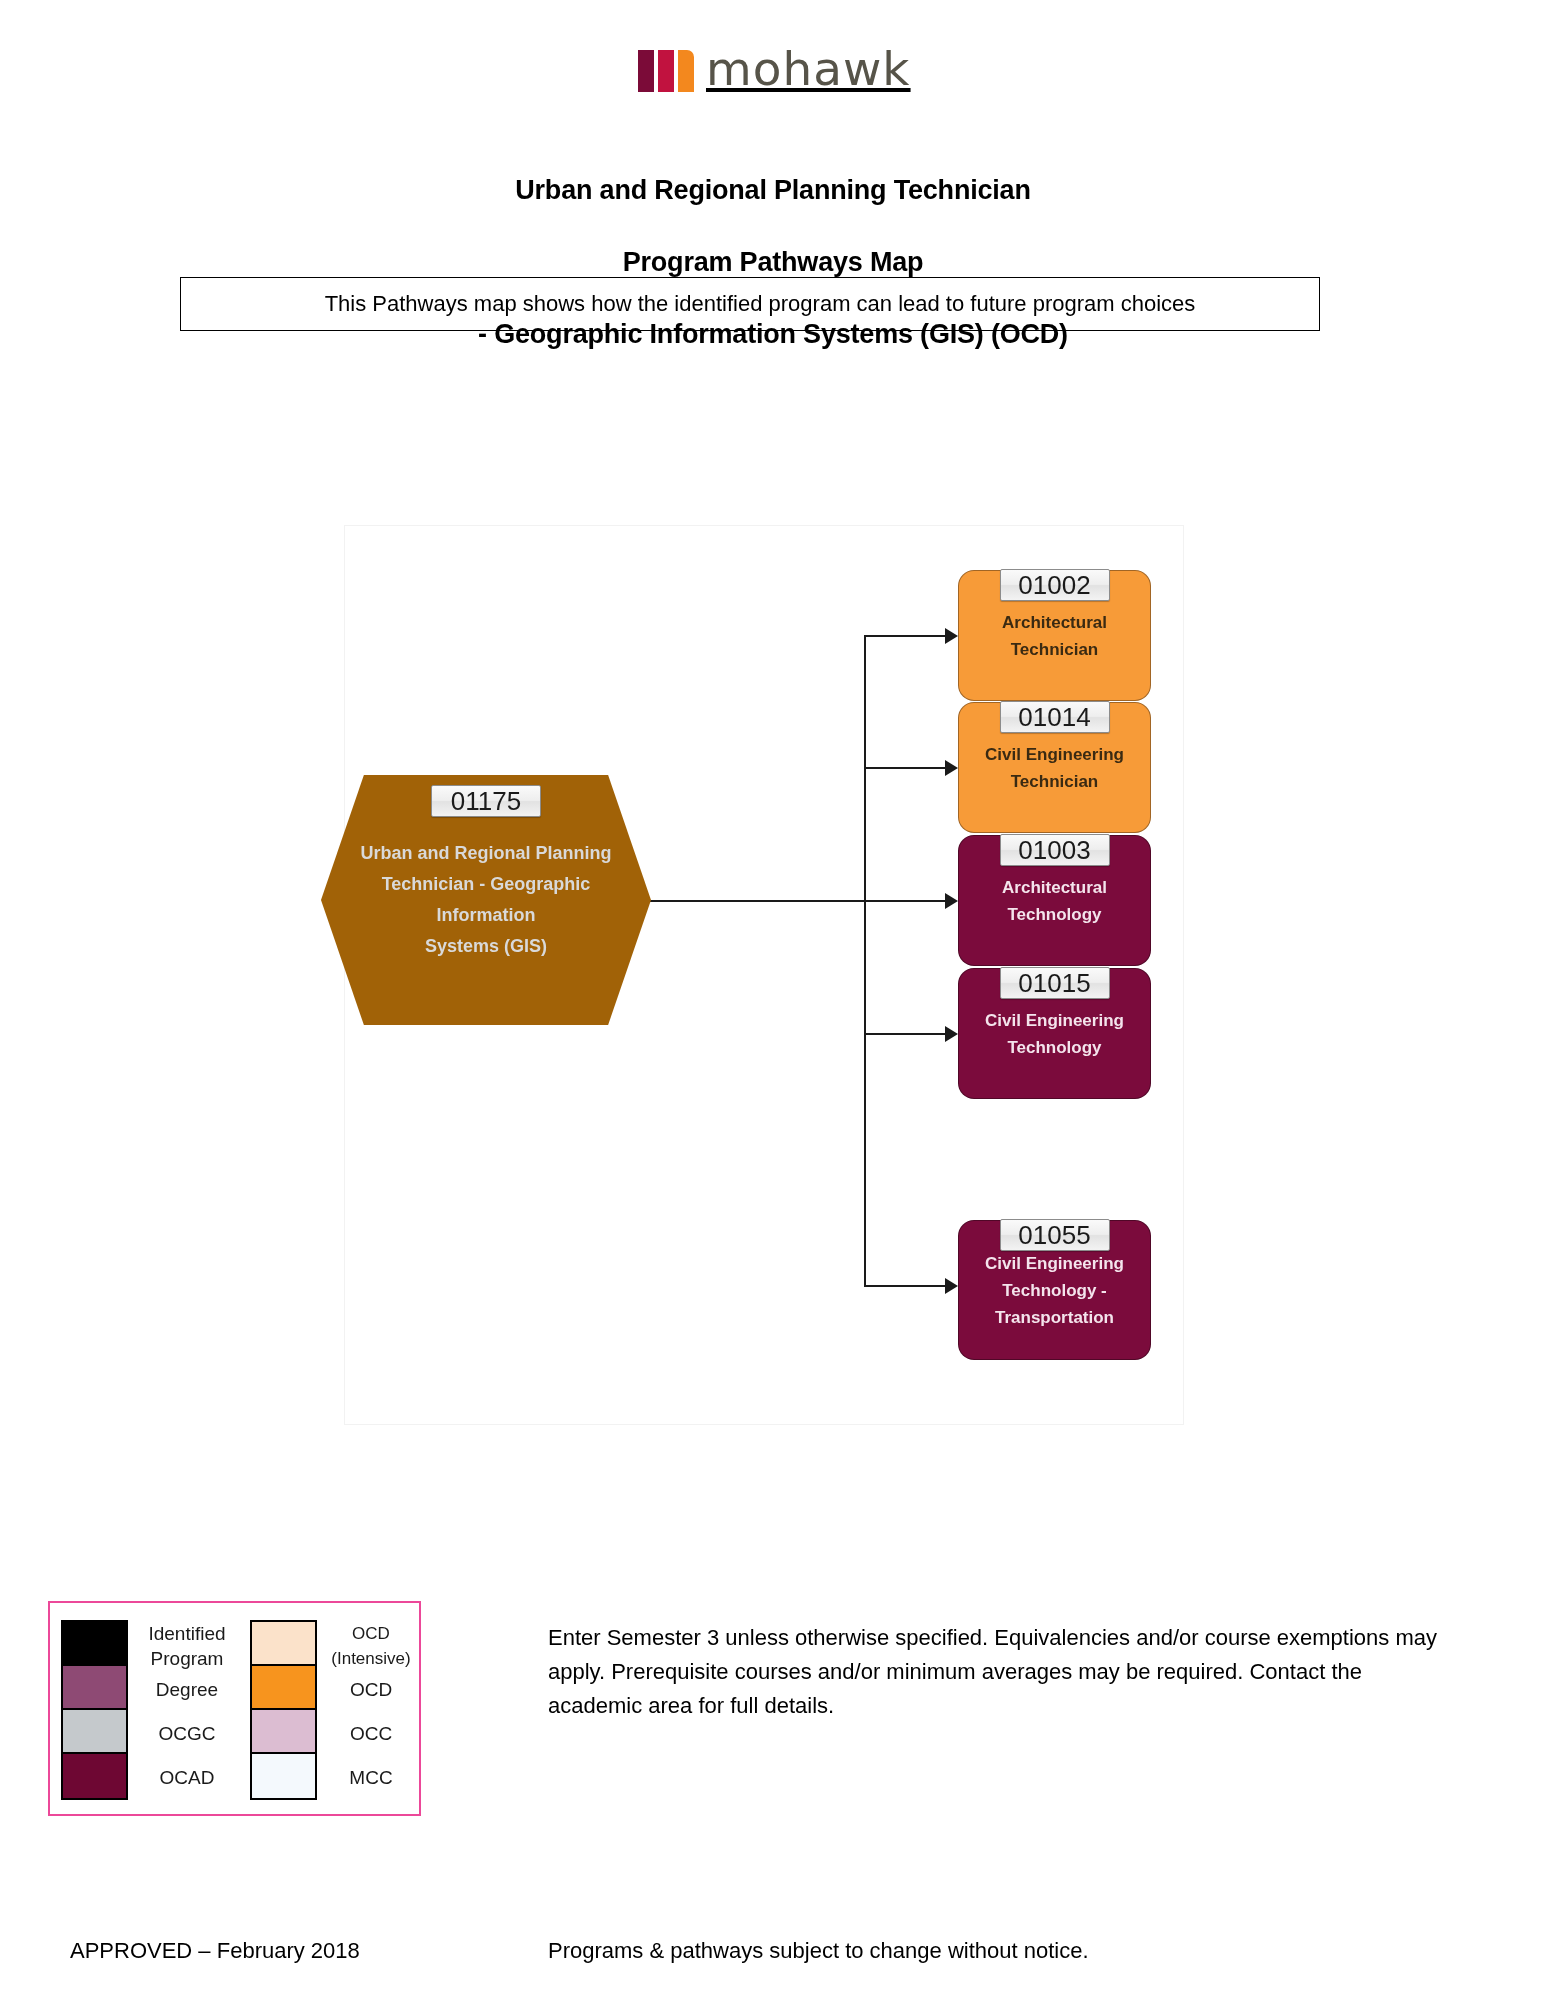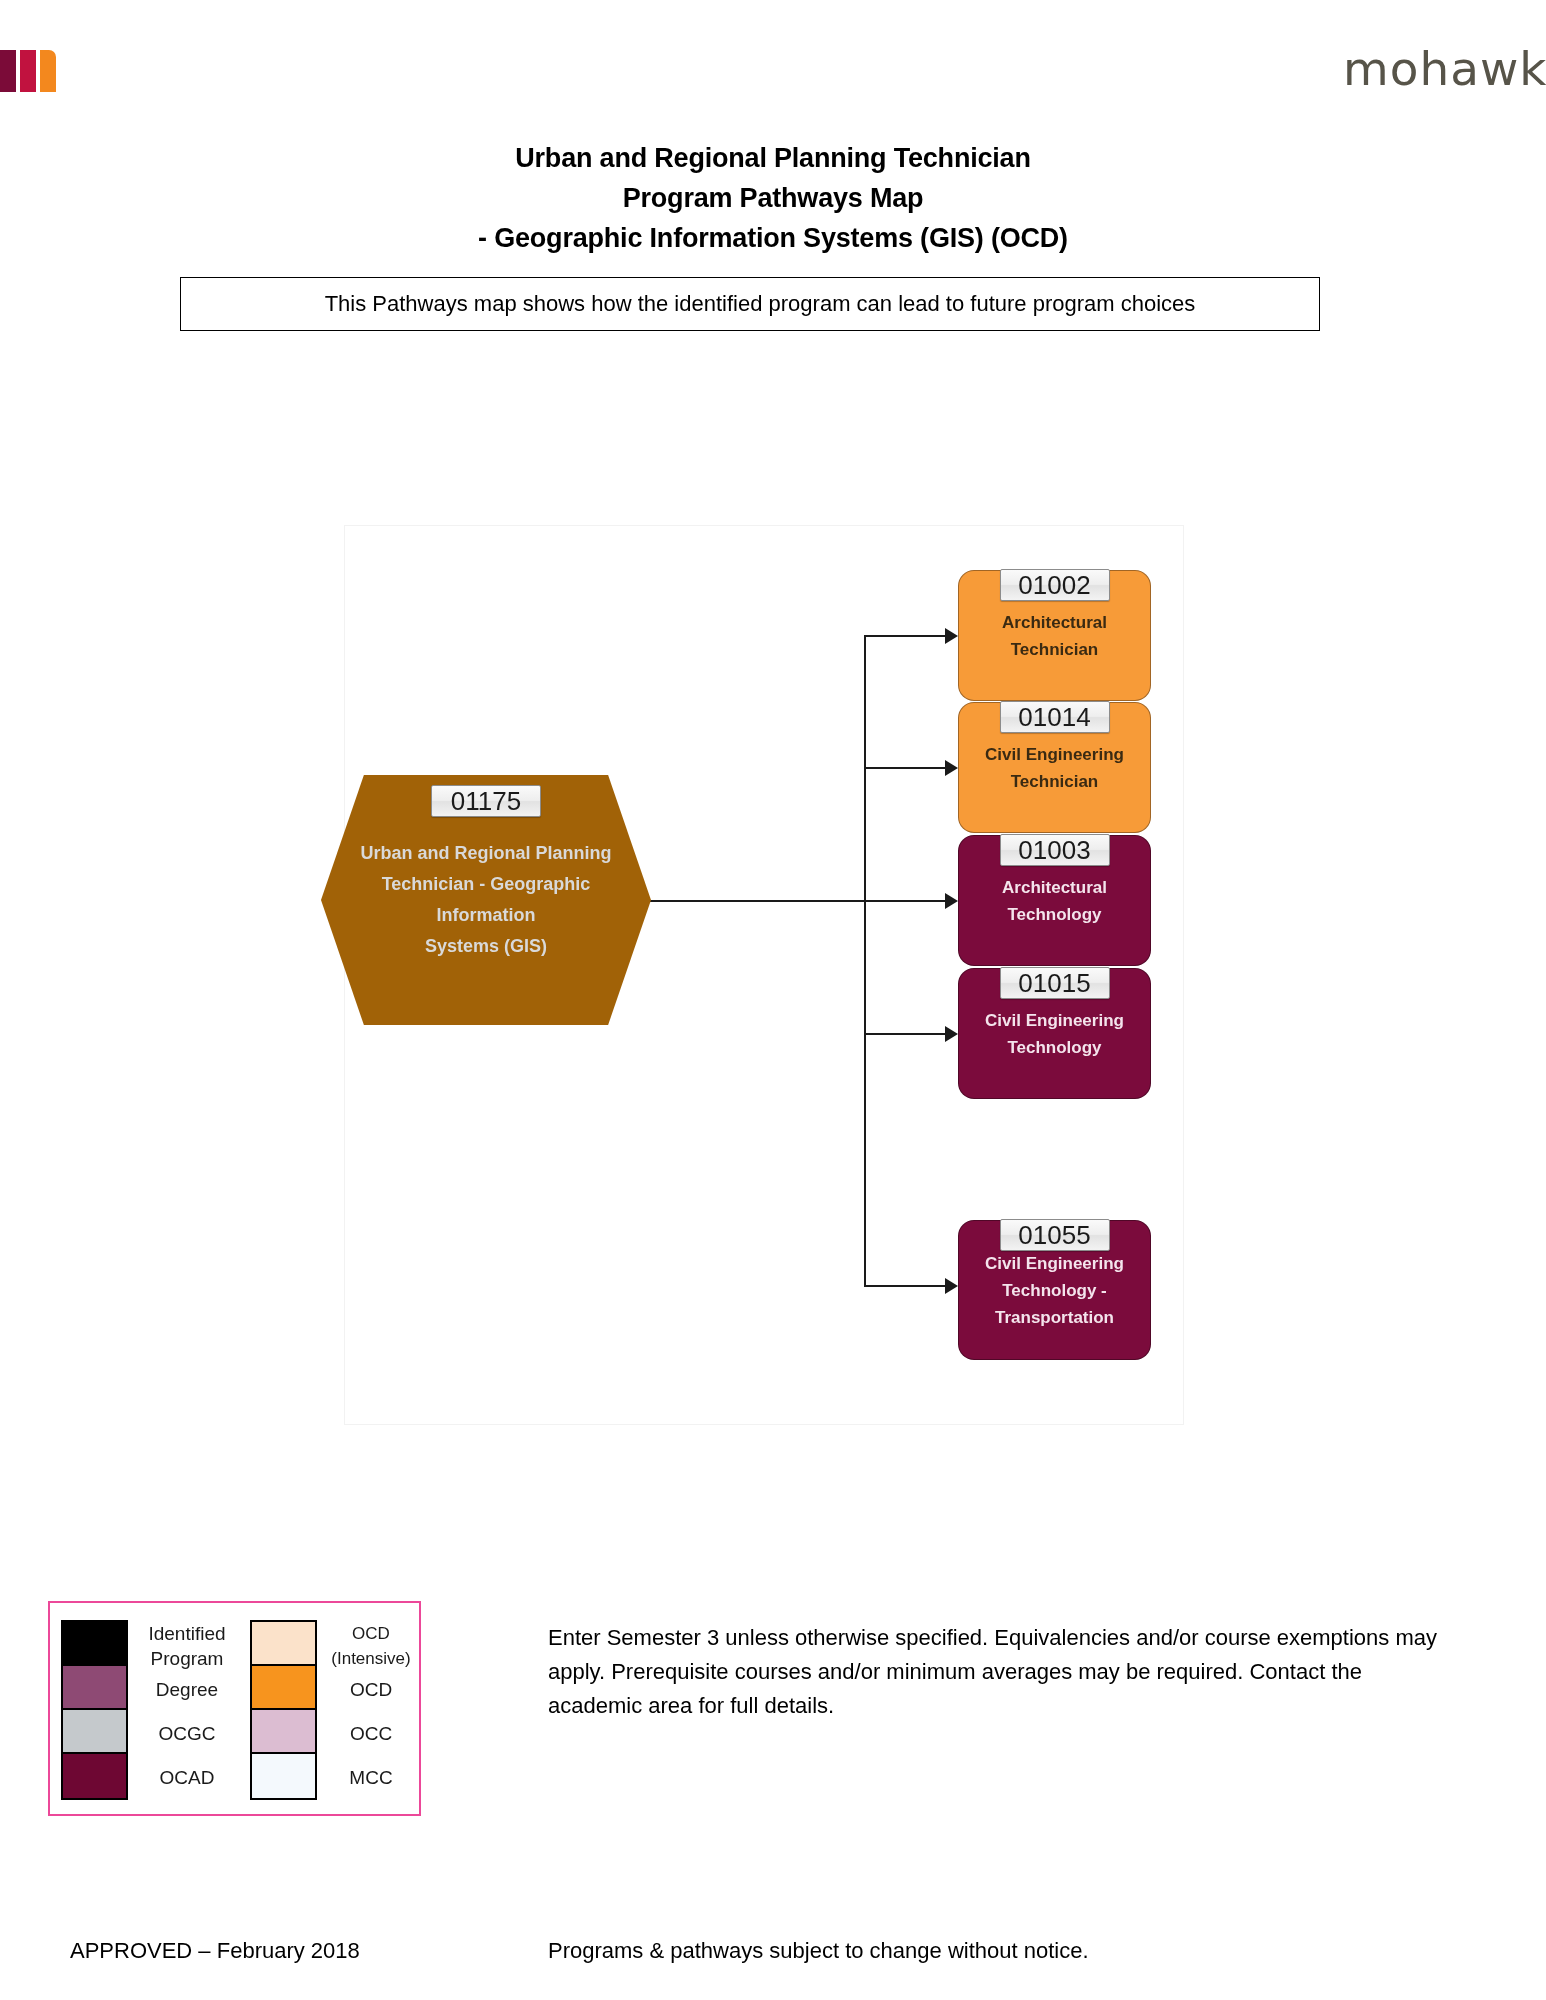--- a/index.html
+++ b/index.html
@@ -15,22 +15,23 @@
     color: #000000;
     overflow: hidden;
   }
 
   
   #logo-wrap {
     position: absolute;
     left: 0; top: 48px;
     width: 1546px;
     display: flex;
-    justify-content: space-between;
+    justify-content: center;
     align-items: flex-end;
+    text-decoration: underline;
   }
   .logo-bars {
     display: flex;
     align-items: flex-end;
     height: 42px;
     gap: 4px;
     margin-right: 14px;
   }
   .logo-bar { width: 16px; height: 42px; }
   .logo-bar.b1 { background: #7b0b38; }
@@ -51,20 +52,21 @@
     position: absolute;
     left: 0; top: 138px;
     width: 1546px;
     text-align: center;
   }
   #title-block .tline {
     font-size: 27px;
     font-weight: bold;
     line-height: 40px;
     letter-spacing: -0.2px;
+    margin-top: 32px;
   }
 
   
   #intro-box {
     position: absolute;
     left: 180px; top: 277px;
     width: 1140px; height: 54px;
     border: 1.5px solid #000;
     box-sizing: border-box;
     display: flex;

